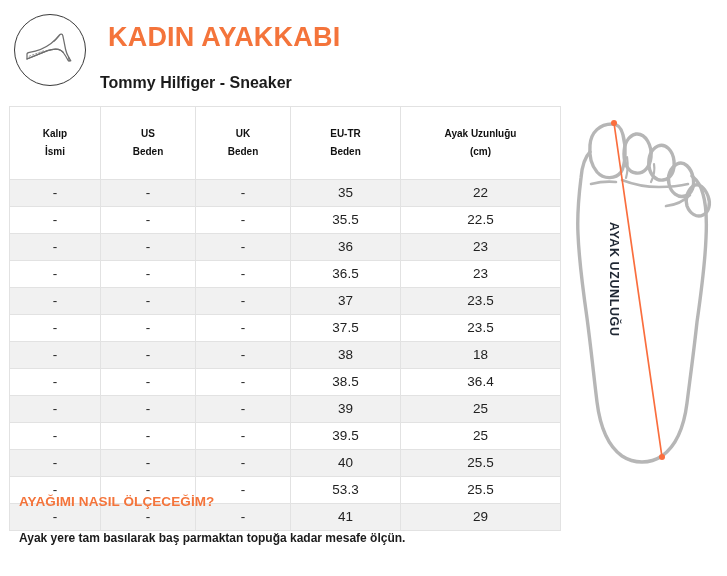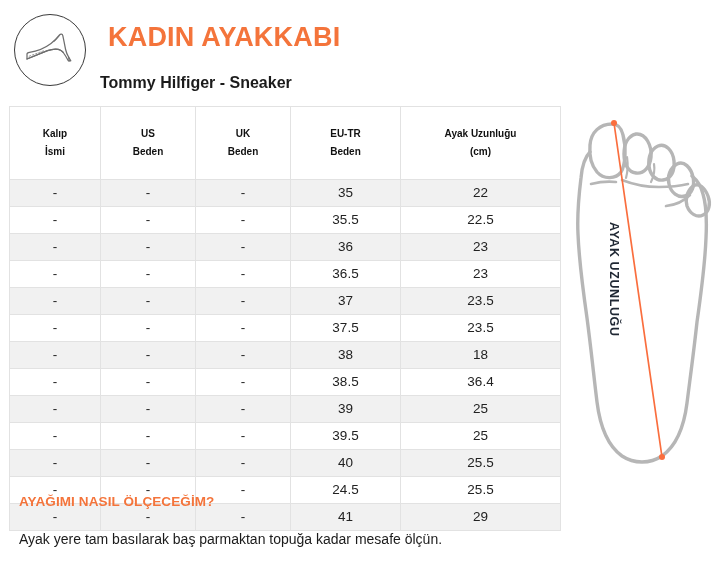--- a/index.html
+++ b/index.html
@@ -113,22 +113,22 @@
     width: 600px;
   }
   #note-heading {
     font-size: 13.5px;
     font-weight: bold;
     letter-spacing: 0.1px;
     margin: 0;
     white-space: nowrap;
   }
   #note-body {
-    font-size: 14px;
-    font-weight: normal;
+    font-size: 12px;
+    font-weight: bold;
     color: #1b1b1b;
     margin: 22px 0 0 0;
     white-space: nowrap;
   }
 
   
   #foot-diagram {
     position: absolute;
     left: 566px;
     top: 94px;
@@ -283,21 +283,21 @@
           <td>-</td>
           <td>-</td>
           <td>-</td>
           <td>40</td>
           <td>25.5</td>
         </tr>
         <tr>
           <td>-</td>
           <td>-</td>
           <td>-</td>
-          <td>24.5</td>
+          <td>53.3</td>
           <td>25.5</td>
         </tr>
         <tr>
           <td>-</td>
           <td>-</td>
           <td>-</td>
           <td>41</td>
           <td>29</td>
         </tr>
       </tbody>

